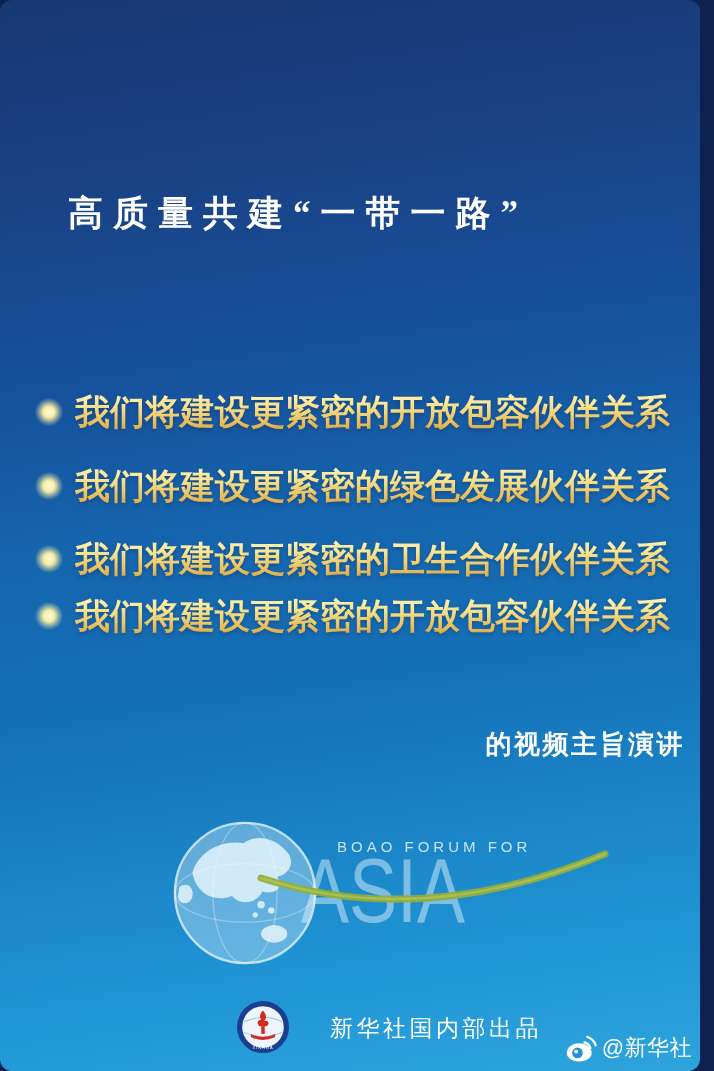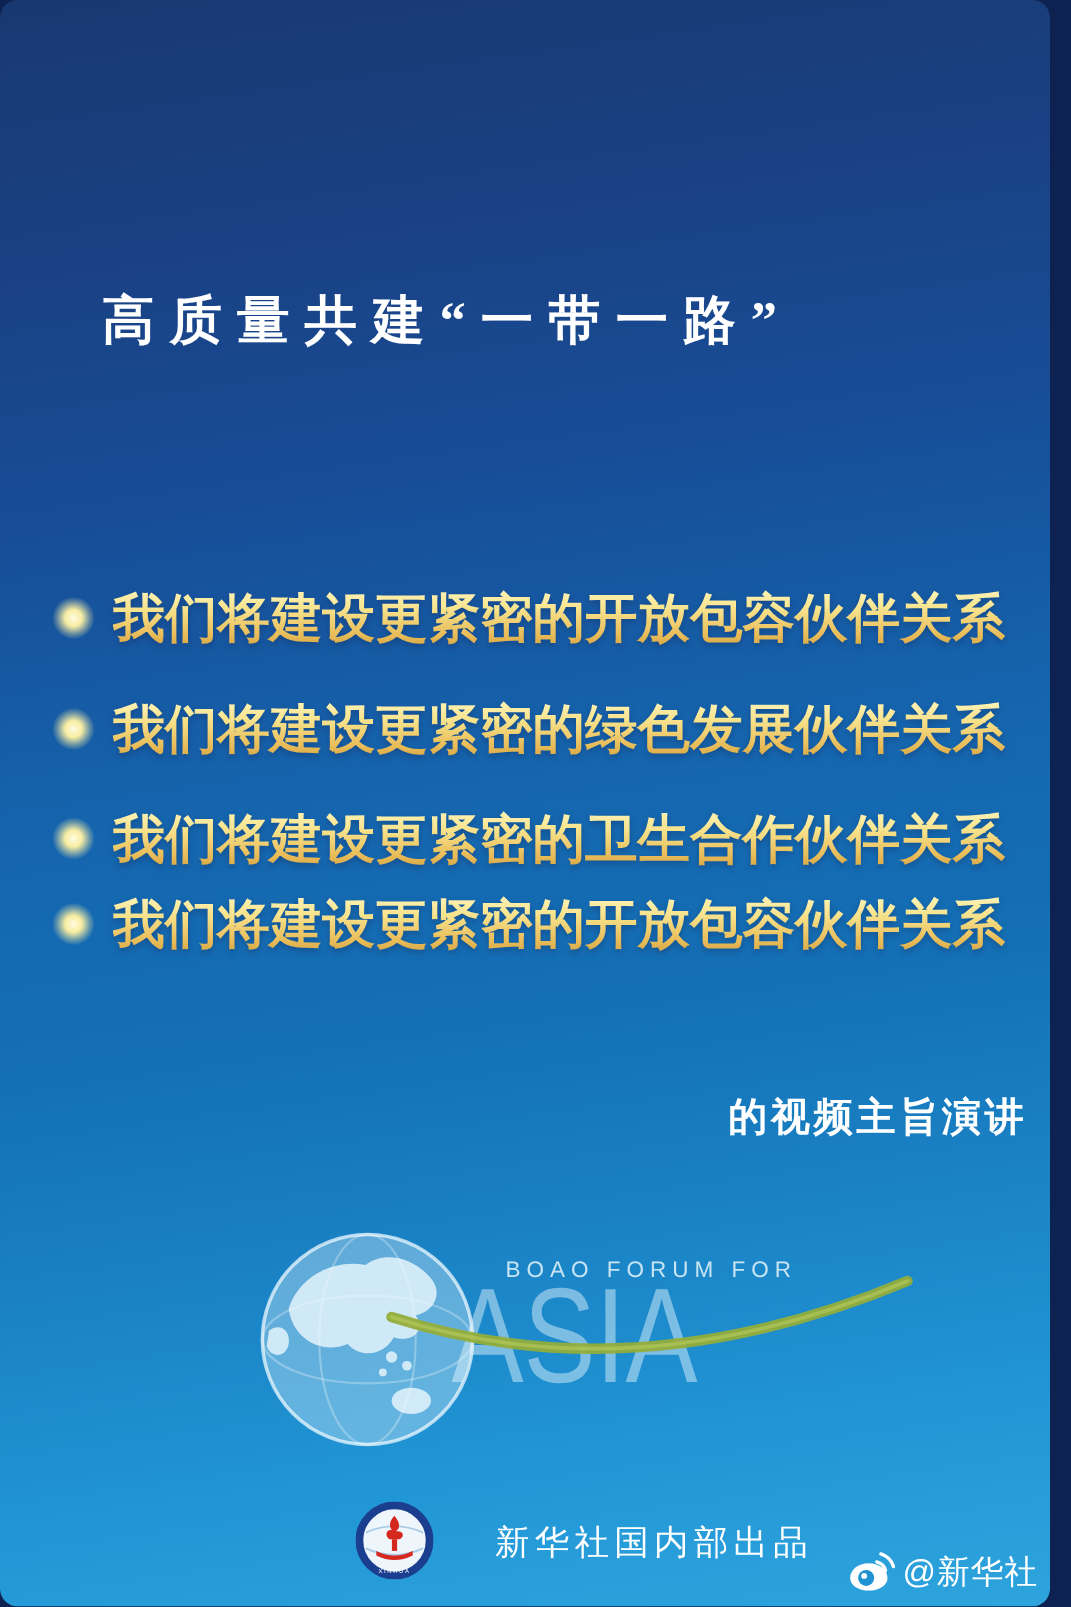--- a/index.html
+++ b/index.html
@@ -71,21 +71,21 @@
   }
   .swoosh{position:absolute;left:253px;top:848px;width:365px;height:78px;}
 
   
   .xinhua-logo{position:absolute;left:237px;top:1001px;width:52px;height:52px;}
   .producer{
     position:absolute;left:298px;top:1013px;
     font-size:23px;letter-spacing:3.5px;color:#ffffff;white-space:nowrap;font-weight:400;margin-left:32px;
   }
   .watermark{
-    position:absolute;right:8px;top:1033px;display:flex;
+    position:absolute;right:8px;top:1033px;display:flex;align-items:center;
     color:#ffffff;font-size:22px;letter-spacing:0.5px;white-space:nowrap;
   }
   .watermark svg{width:32px;height:29px;margin-right:5px;}
 </style>
 </head>
 <body>
 
 <div class="poster">
 
   <div class="streaks">

